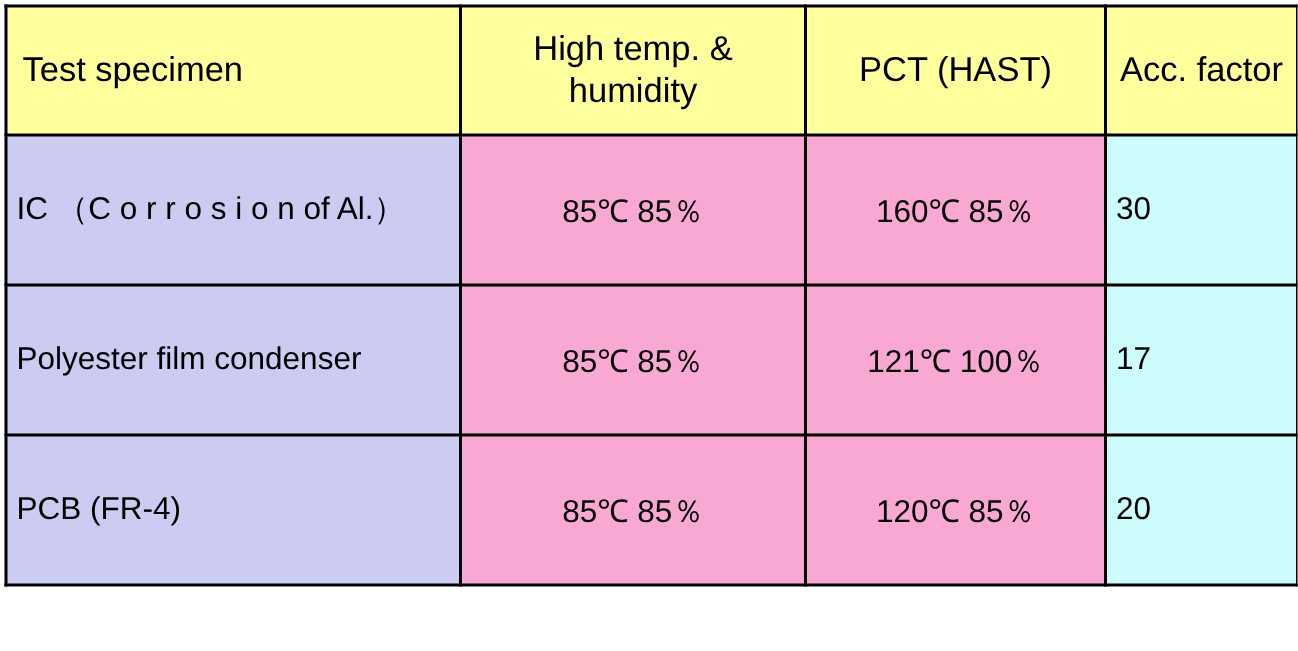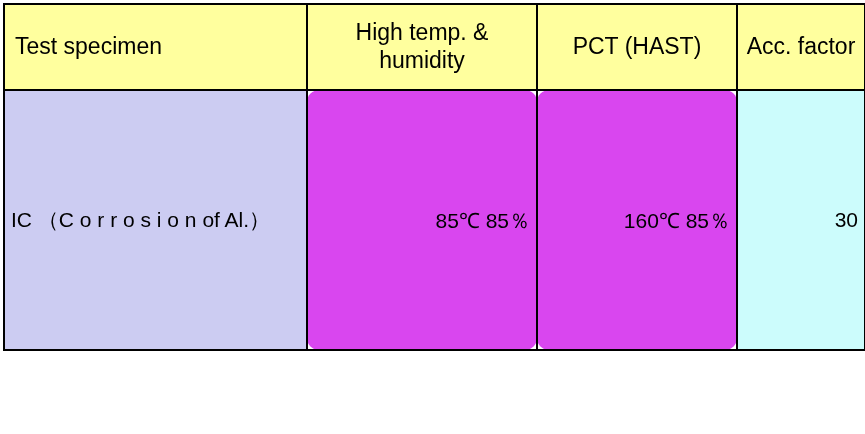--- a/index.html
+++ b/index.html
@@ -14,21 +14,21 @@
     overflow: hidden;
   }
   #table-wrap {
     width: 865px;
     height: 434px;
     box-sizing: border-box;
   }
   table.spec-table {
     border-collapse: collapse;
     width: 861px;
-    height: 348px;
+    height: 388px;
     margin: 3px 0 0 3px;
     table-layout: fixed;
   }
   table.spec-table td {
     border: 2px solid #000000;
     padding: 2px 6px;
     vertical-align: middle;
     font-size: 21px;
     color: #000000;
   }
@@ -54,29 +54,28 @@
   
   td.specimen {
     background: #ccccf2;
     text-align: left;
     padding-left: 8px;
     font-size: 21px;
     line-height: 1.25;
     margin-left: 15px;
   }
   td.cond {
-    background: #d946ef;
-    text-align: right;
+    background: #f9a8d4;
+    text-align: center;
     font-size: 22px;
     white-space: nowrap;
-    border-radius: 12px;
   }
   td.factor {
     background: #ccfcfc;
-    text-align: right;
+    text-align: left;
     font-size: 22px;
   }
 </style>
 </head>
 <body>
 
 <div id="table-wrap">
   <table class="spec-table">
     <colgroup>
       <col class="c0">
@@ -93,17 +92,29 @@
       </tr>
 
       <tr>
         <td class="specimen">IC （C o r r o s i o n  of Al.）</td>
         <td class="cond">85℃   85％</td>
         <td class="cond">160℃   85％</td>
         <td class="factor">30</td>
       </tr>
 
 
+      <tr>
+        <td class="specimen">Polyester film condenser</td>
+        <td class="cond">85℃   85％</td>
+        <td class="cond">121℃   100％</td>
+        <td class="factor">17</td>
+      </tr>
 
 
+      <tr>
+        <td class="specimen">PCB (FR-4)</td>
+        <td class="cond">85℃   85％</td>
+        <td class="cond">120℃   85％</td>
+        <td class="factor">20</td>
+      </tr>
     </tbody>
   </table>
 </div>
 
 </body></html>

